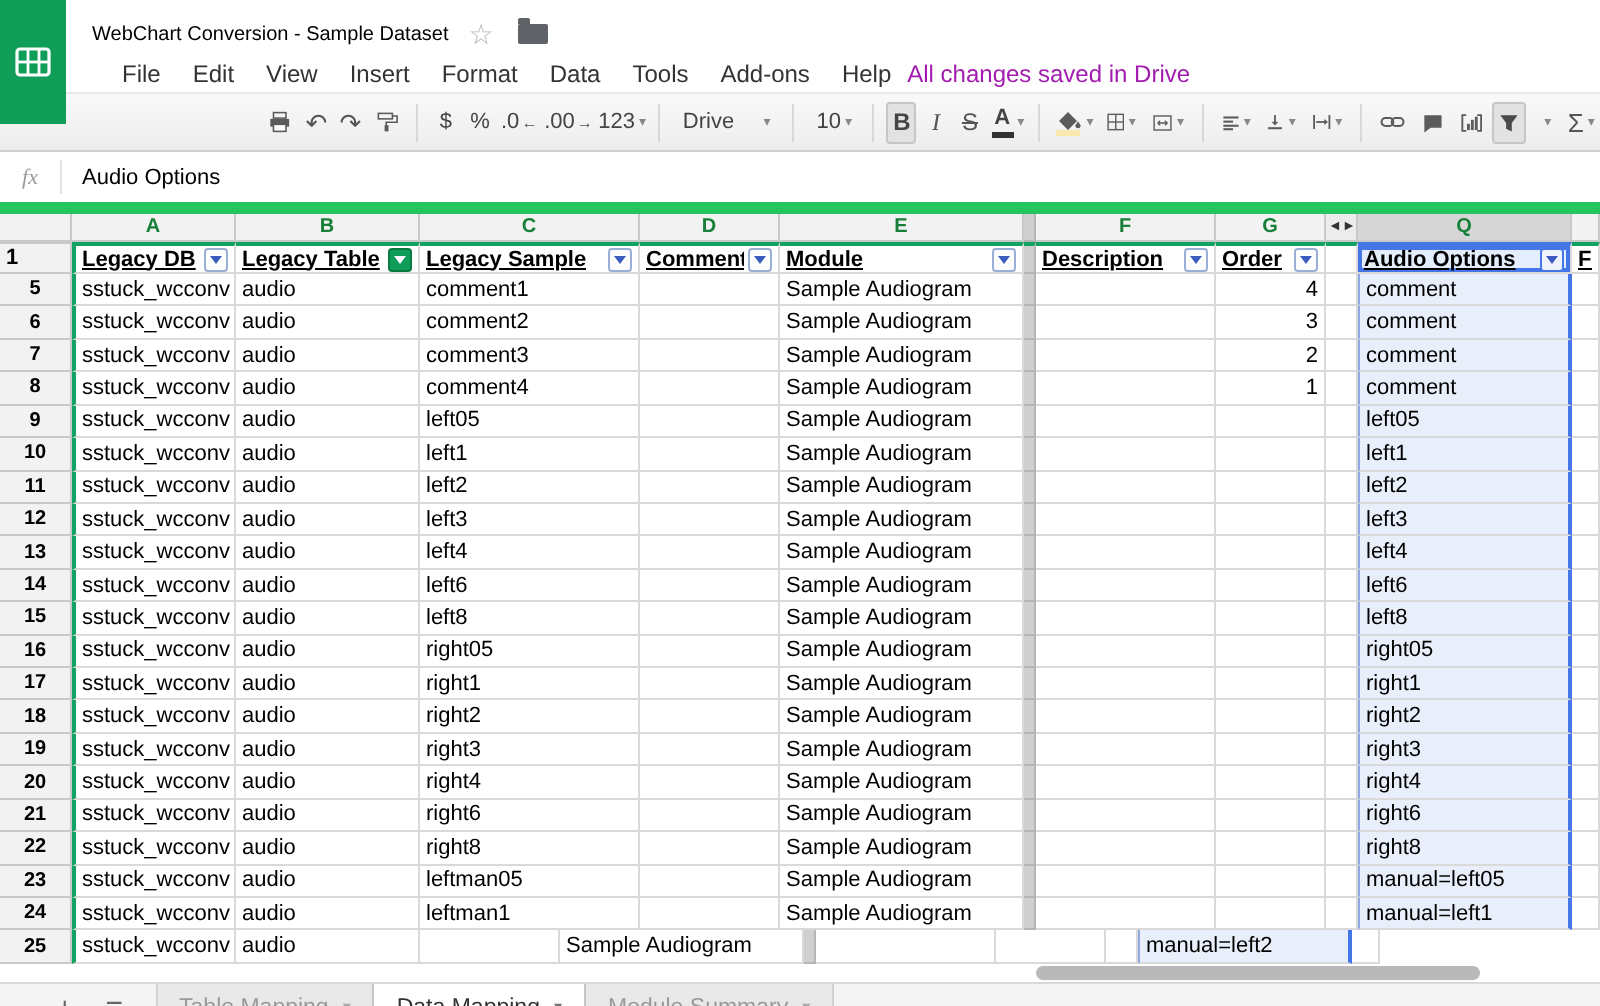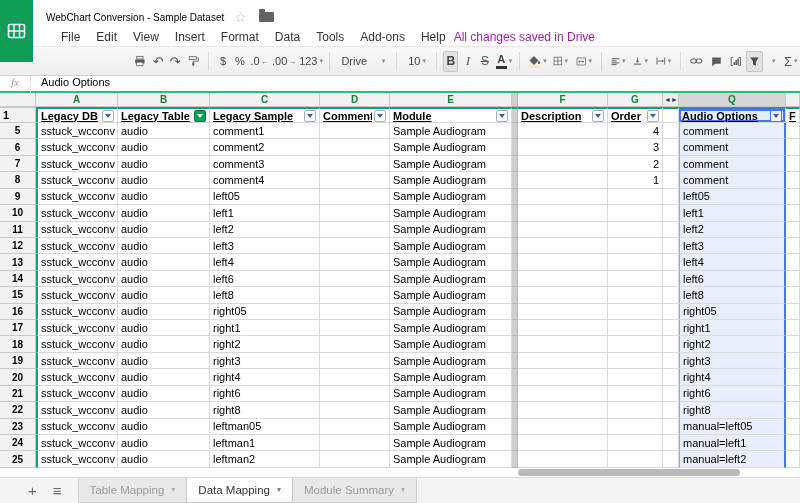--- a/index.html
+++ b/index.html
@@ -36,21 +36,21 @@
   .colorA { display:inline-flex; flex-direction:column; align-items:center; line-height:1; }
   .colorA .bar { width:11px; height:3px; background:#333; margin-top:1px; }
   .fillwrap { display:inline-flex; flex-direction:column; align-items:center; line-height:1; }
   .fillwrap .bar { width:12px; height:3px; background:#f7e9b0; margin-top:0px; }
   .mini-arrow { font-size:8px; color:#555; margin-left:1px; }
   .dd-text { font-size:11px; color:#444; }
   .font-dd { width:66px; justify-content:space-between; padding:0 4px; }
   .size-dd { width:32px; justify-content:space-between; padding:0 4px; }
   svg.ic { display:block; }
   
-  .formula-bar { height:17px; border-bottom:2px solid #22c55e; display:flex; background:#fff; }
+  .formula-bar { height:31px; border-bottom:6px solid #22c55e; display:flex; align-items:center; background:#fff; }
   .fx { width:30px; text-align:center; font-family:"Liberation Serif", serif; font-style:italic; color:#9a9a9a; font-size:11px; }
   .fdiv { width:1px; height:17px; background:#e0e0e0; }
   .formula-value { font-size:11px; color:#000; padding-left:10px; }
   
   .grid { position:relative; width:800px; }
   .grow { display:flex; width:800px; }
   .cell { border-right:1px solid #d9d9d9; border-bottom:1px solid #d9d9d9; overflow:hidden;
           font-size:11px; padding:0 3px; display:flex; align-items:center; background:#fff; }
   .c-rowhead { flex:0 0 36px; } .c-a { flex:0 0 82px; } .c-b { flex:0 0 92px; }
   .c-c { flex:0 0 110px; } .c-d { flex:0 0 70px; } .c-e { flex:0 0 122px; }
@@ -623,21 +623,20 @@
         <div class="cell c-f"></div>
         <div class="cell c-g num-cell"></div>
         <div class="cell c-hid"></div>
         <div class="cell c-q q-sel">manual=left1</div>
         <div class="cell c-r"></div>
       </div>
       <div class="grow data-row">
         <div class="cell c-rowhead rownum">25</div>
         <div class="cell c-a col-a-green">sstuck_wcconv</div>
         <div class="cell c-b">audio</div>
-        <div class="cell c-c">leftman2</div>
         <div class="cell c-d"></div>
         <div class="cell c-e">Sample Audiogram</div>
         <div class="cell c-div"></div>
         <div class="cell c-f"></div>
         <div class="cell c-g num-cell"></div>
         <div class="cell c-hid"></div>
         <div class="cell c-q q-sel">manual=left2</div>
         <div class="cell c-r"></div>
       </div>
     </div>

